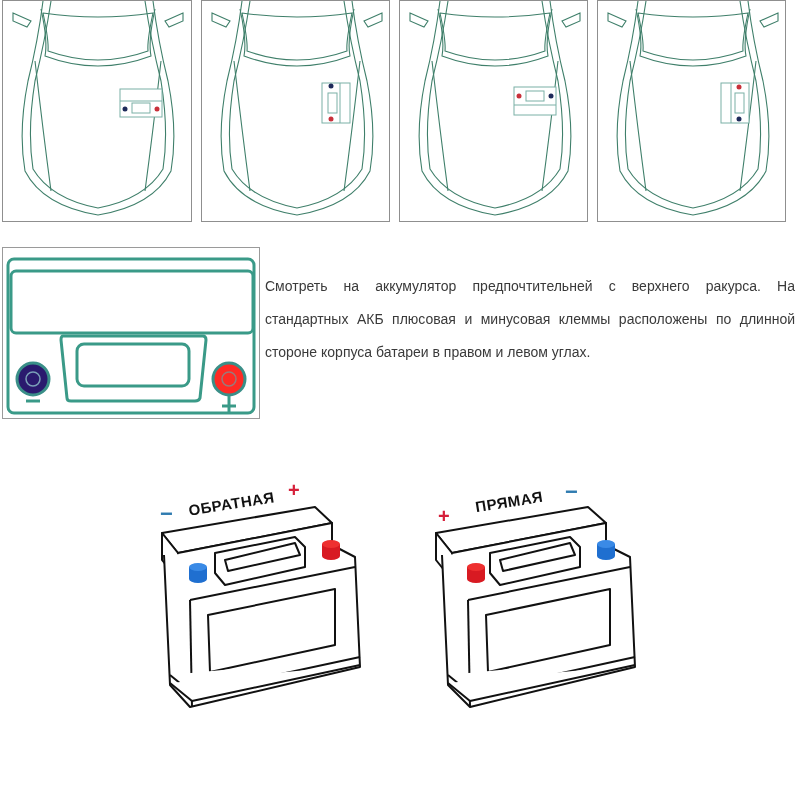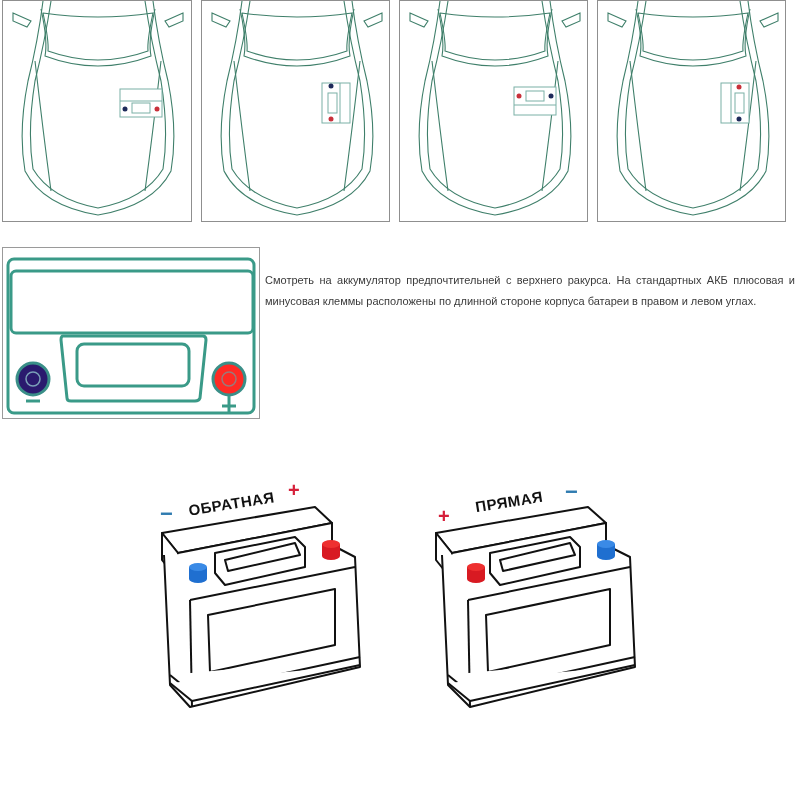--- a/index.html
+++ b/index.html
@@ -1,20 +1,20 @@
 <!DOCTYPE html>
 <html><head>
 <meta charset="utf-8">
 <style>
   html, body { margin:0; padding:0; background:#ffffff; }
   body { width:800px; height:800px; position:relative; overflow:hidden; font-family:"Liberation Sans", sans-serif; }
   .panel { position:absolute; top:0; height:222px; border:1px solid #8f8f8f; box-sizing:border-box; background:#fff; }
   .panel svg { position:absolute; left:0; top:0; }
   .bigbat { position:absolute; left:2px; top:247px; width:258px; height:172px; border:1px solid #9a9a9a; box-sizing:border-box; }
-  .desc { position:absolute; left:265px; top:270px; width:530px; font-size:11px; line-height:21px; color:#3a3a3a; text-align:justify; }
+  .desc { position:absolute; left:265px; top:270px; width:530px; font-size:14px; line-height:33px; color:#3a3a3a; text-align:justify; }
   .iso { position:absolute; }
   .iso-label { position:absolute; font-weight:bold; font-size:15px; color:#111; letter-spacing:0.5px; }
   .sign-plus { position:absolute; color:#d6203a; font-size:20px; font-weight:bold; }
   .sign-minus { position:absolute; color:#2f7bb0; font-size:22px; font-weight:bold; }
 </style>
 </head>
 <body>
 
 <div class="panel" style="left:2px;width:190px;">
   <svg width="190" height="222">

